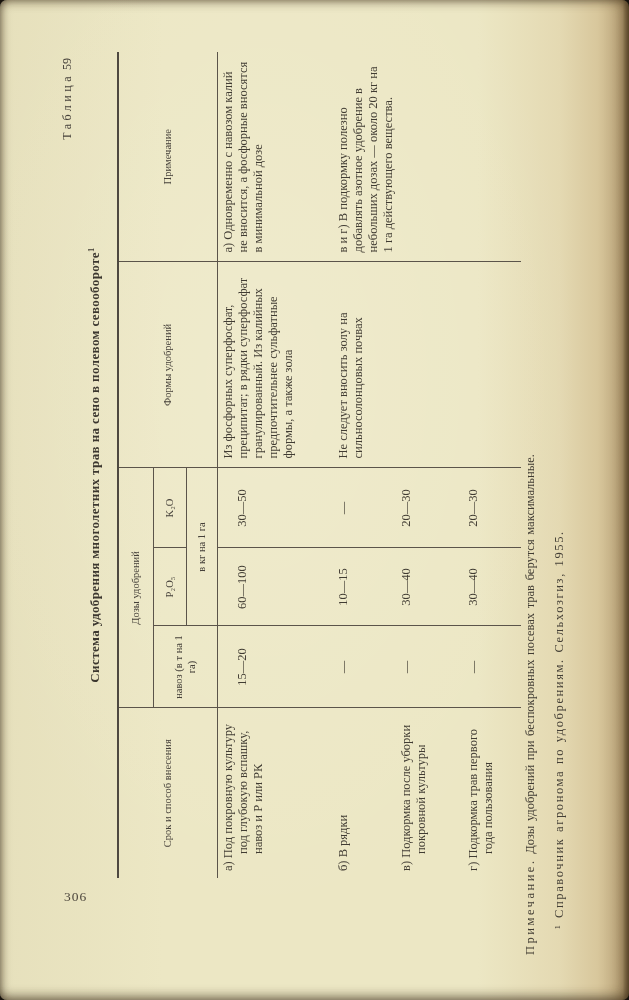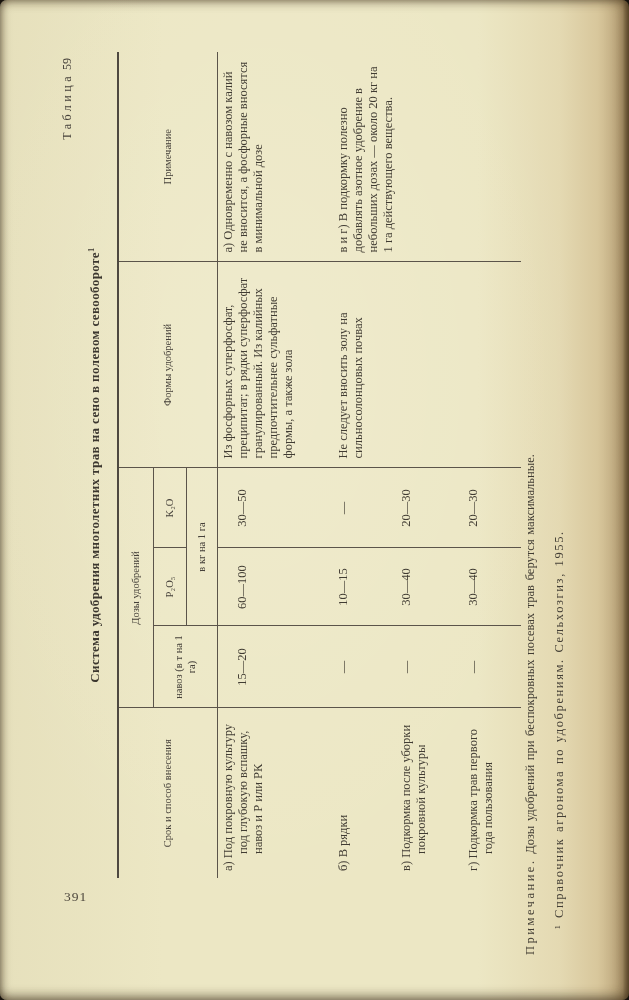--- a/index.html
+++ b/index.html
@@ -57,21 +57,21 @@
   .footnote{
     position:absolute;top:497px;left:13px;width:918px;
     font-size:12.5px;letter-spacing:1.6px;word-spacing:1px;color:#443f36;text-indent:48px;white-space:nowrap;
   }
 </style>
 </head>
 <body>
 
 <div class="scan">
 
-  <div class="pageno">391</div>
+  <div class="pageno">306</div>
 
   <div class="rot">
 
     <div class="caption"><span class="sp">Таблица</span>&nbsp;<span>59</span></div>
 
     <div class="title"><span>Система удобрения многолетних трав на сено в полевом севообороте</span><sup>1</sup></div>
 
     <table class="tbl">
       <colgroup>
         <col style="width:170px">

